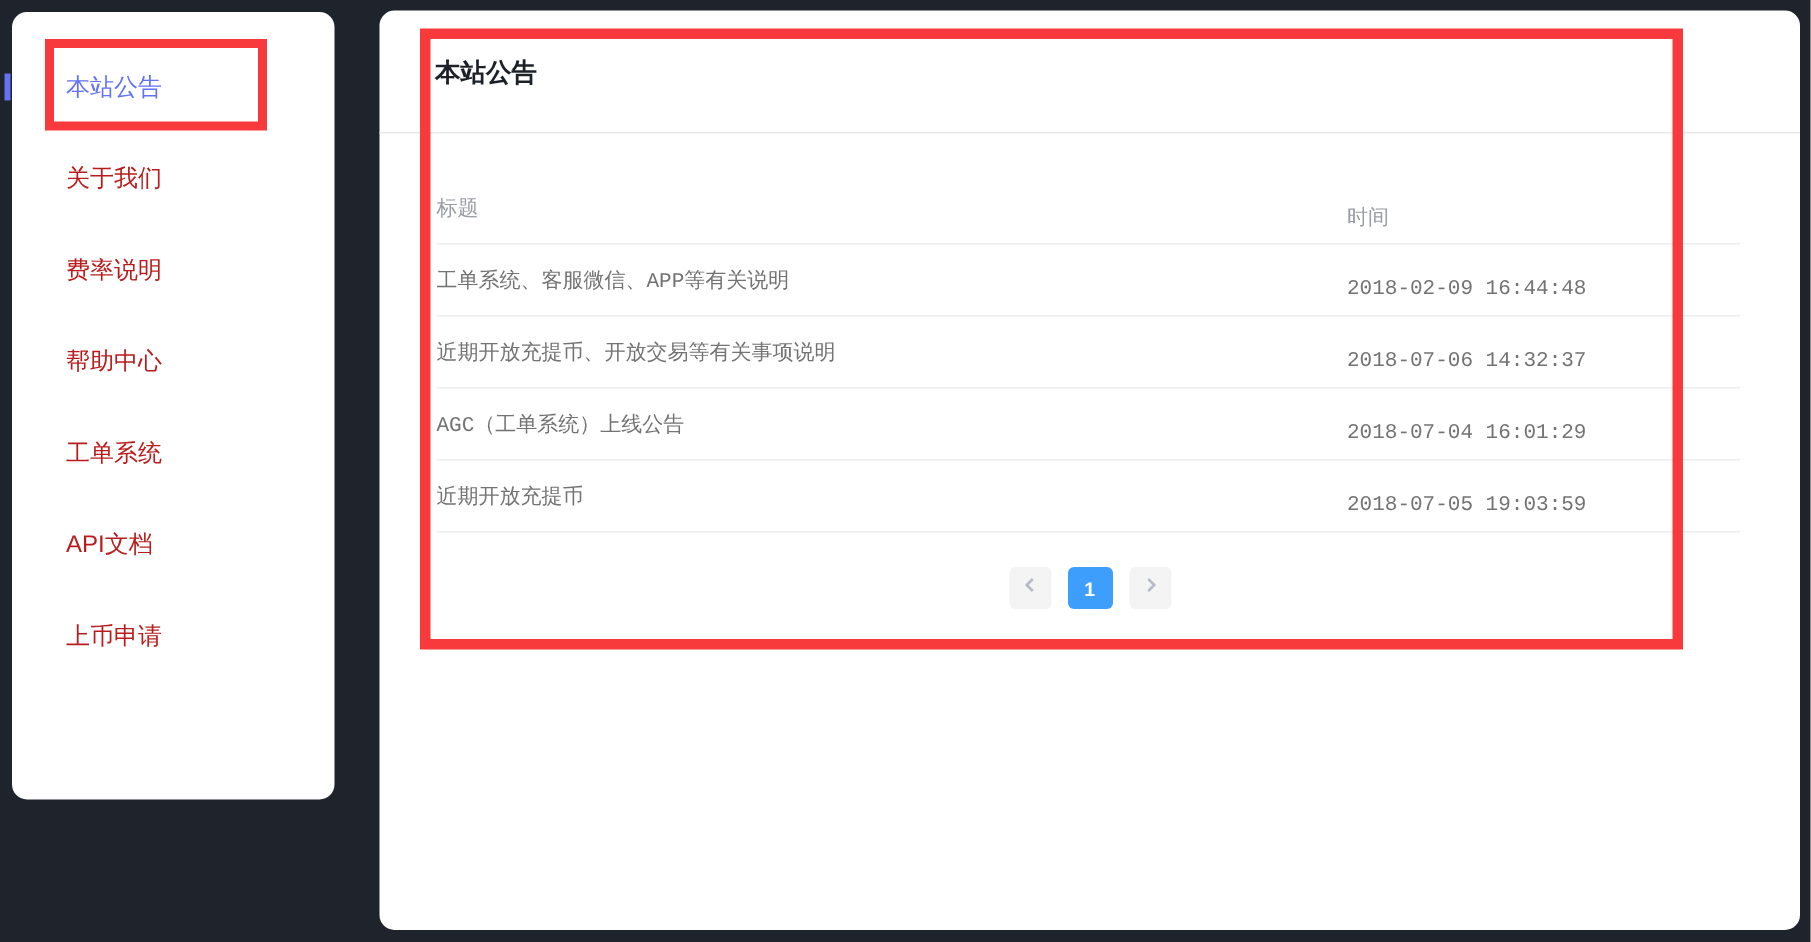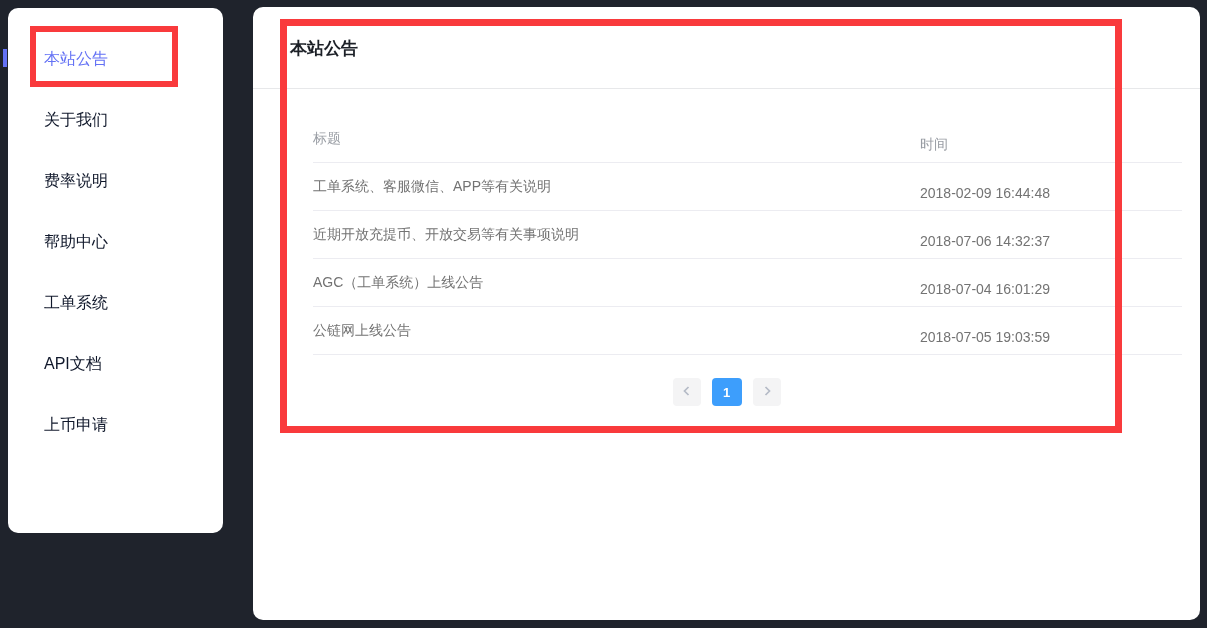--- a/index.html
+++ b/index.html
@@ -9,40 +9,40 @@
     background:#1f232c;
     font-family:"Liberation Sans","DejaVu Sans",sans-serif;
   }
   
   .sidebar-card {
     position:absolute; left:8px; top:8px; width:215px; height:525px;
     background:#ffffff; border-radius:10px; padding-top:20px;
   }
   .nav-item {
     height:61px; line-height:61px; padding-left:36px;
-    font-size:16px; color:#0f172a; cursor:pointer;
+    font-size:16px; color:#b91c1c; cursor:pointer;
   }
   .nav-item.active { color:#6472f5; }
   .active-indicator {
     position:absolute; left:3px; top:49px; width:4px; height:18px;
     background:#6472f5;
   }
   
   .main-card {
     position:absolute; left:253px; top:7px; width:947px; height:613px;
     background:#ffffff; border-radius:10px;
   }
   .page-title {
     position:absolute; left:37px; top:30px;
     font-size:17px; line-height:24px; color:#1c2027;
   }
   .title-divider {
     position:absolute; left:0; right:0; top:81px; height:1px; background:#e7e8ea;
   }
-  .ann-table { position:absolute; left:60px; top:108px; width:869px; }
+  .ann-table { position:absolute; left:38px; top:108px; width:869px;font-family:Liberation Mono, monospace; }
   .trow {
     display:flex; align-items:center; height:48px;
     border-bottom:1px solid #ececf1; font-size:14px;
   }
   .trow.thead { color:#989ca3; }
   .trow.tbody-row { color:#737373; cursor:pointer; }
   .cell-title { flex:1; padding-right:12px; white-space:nowrap; overflow:hidden; }
   .cell-time { width:262px;margin-top:12px; }
   
   .pagination {
@@ -94,21 +94,21 @@
     </div>
     <div class="trow tbody-row">
       <div class="cell-title">近期开放充提币、开放交易等有关事项说明</div>
       <div class="cell-time">2018-07-06 14:32:37</div>
     </div>
     <div class="trow tbody-row">
       <div class="cell-title">AGC（工单系统）上线公告</div>
       <div class="cell-time">2018-07-04 16:01:29</div>
     </div>
     <div class="trow tbody-row">
-      <div class="cell-title">公链网上线公告</div>
+      <div class="cell-title">近期开放充提币</div>
       <div class="cell-time">2018-07-05 19:03:59</div>
     </div>
   </div>
 
   <div class="pagination">
     <div class="page-btn">
       <span>
         <svg width="12" height="12" viewBox="0 0 12 12">
             <polyline points="7.5,2 3.5,6 7.5,10" fill="none" stroke="#b4bac6" stroke-width="1.7"></polyline>
           </svg>

